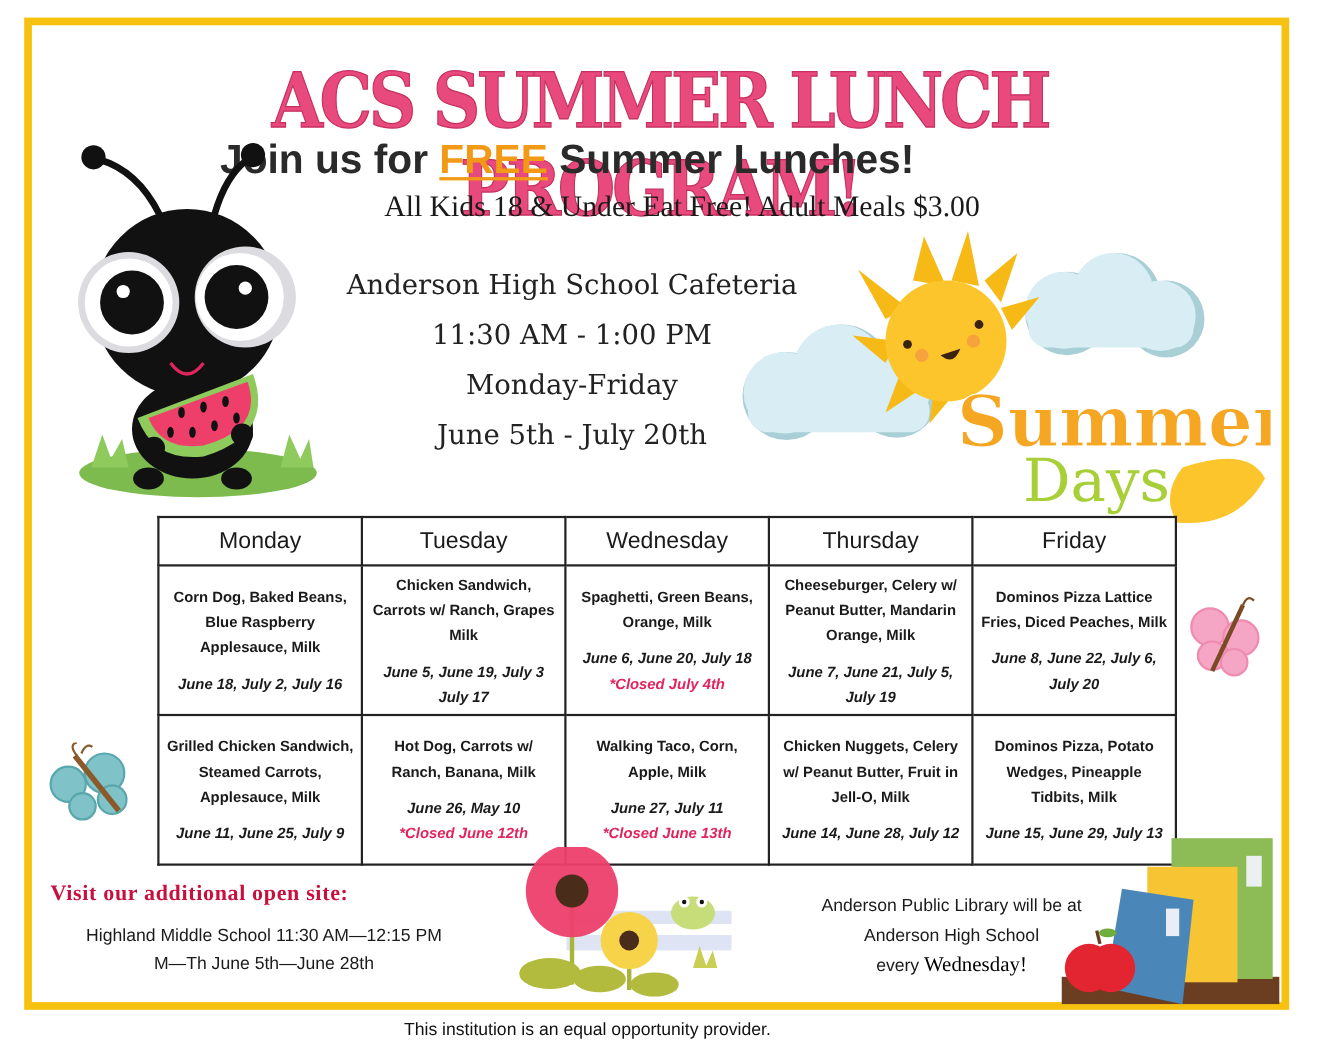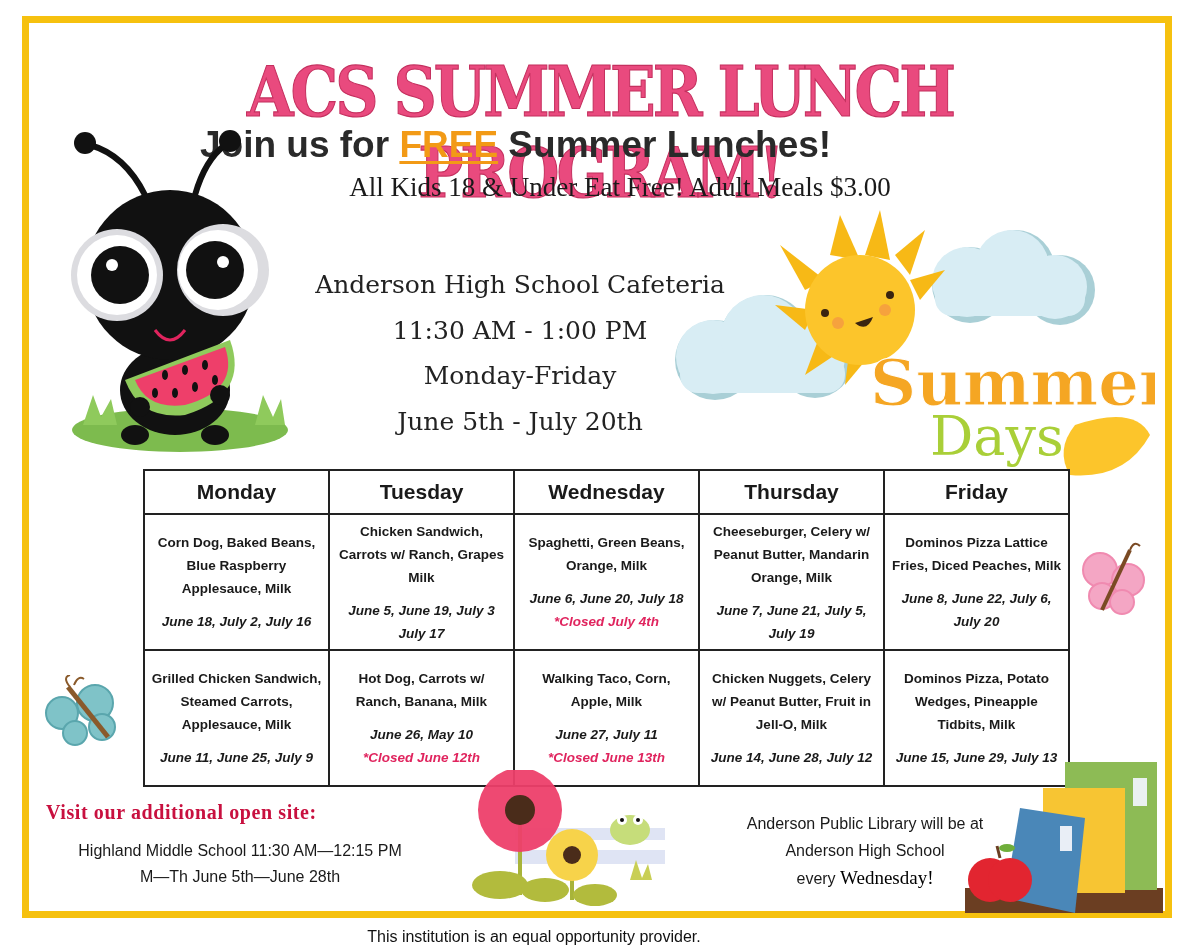--- a/index.html
+++ b/index.html
@@ -21,30 +21,30 @@
     .join {
       left: 200px; top: 124px; width: 840px; text-align: left;
       font-family: "Liberation Sans", sans-serif; font-weight: bold; font-size: 37px; color: #2a2a2a;
     }
     .join .free { color: #f29a16; text-decoration: underline; text-decoration-thickness: 3px; text-underline-offset: 4px; }
     .kids {
       left: 240px; top: 172px; width: 760px; text-align: center;
       font-family: "Liberation Serif", serif; font-size: 27px; color: #1a1a1a;
     }
     .info {
-      left: 270px; top: 262px; width: 500px; text-align: center;
+      left: 270px; top: 236px; width: 500px; text-align: center;
       font-family: "DejaVu Serif", serif; font-size: 25px; line-height: 45.5px; color: #222;
     }
     table.menu {
       position: absolute; left: 143px; top: 469px; width: 927px;
       border-collapse: collapse; table-layout: fixed;
       font-family: "Liberation Sans", sans-serif; color: #1a1a1a;
     }
     table.menu th, table.menu td { border: 2px solid #222; text-align: center; }
-    table.menu th { height: 40px; font-size: 21px; font-weight: bold; }
+    table.menu th { height: 40px; font-size: 21px; font-weight: normal; }
     table.menu td { height: 130px; vertical-align: middle; padding: 2px 6px; font-size: 13.5px; font-weight: bold; line-height: 23px; }
     table.menu tr.row2 td { height: 130px; }
     .dates { font-style: italic; margin-top: 10px; }
     .closed { color: #e0245e; font-style: italic; }
     .visit-h {
       left: 46px; top: 801px; font-family: "Liberation Serif", serif; font-weight: bold;
       font-size: 20px; letter-spacing: 0.6px; color: #c8103f;
     }
     .visit-t {
       left: 40px; top: 838px; width: 400px; text-align: center;

